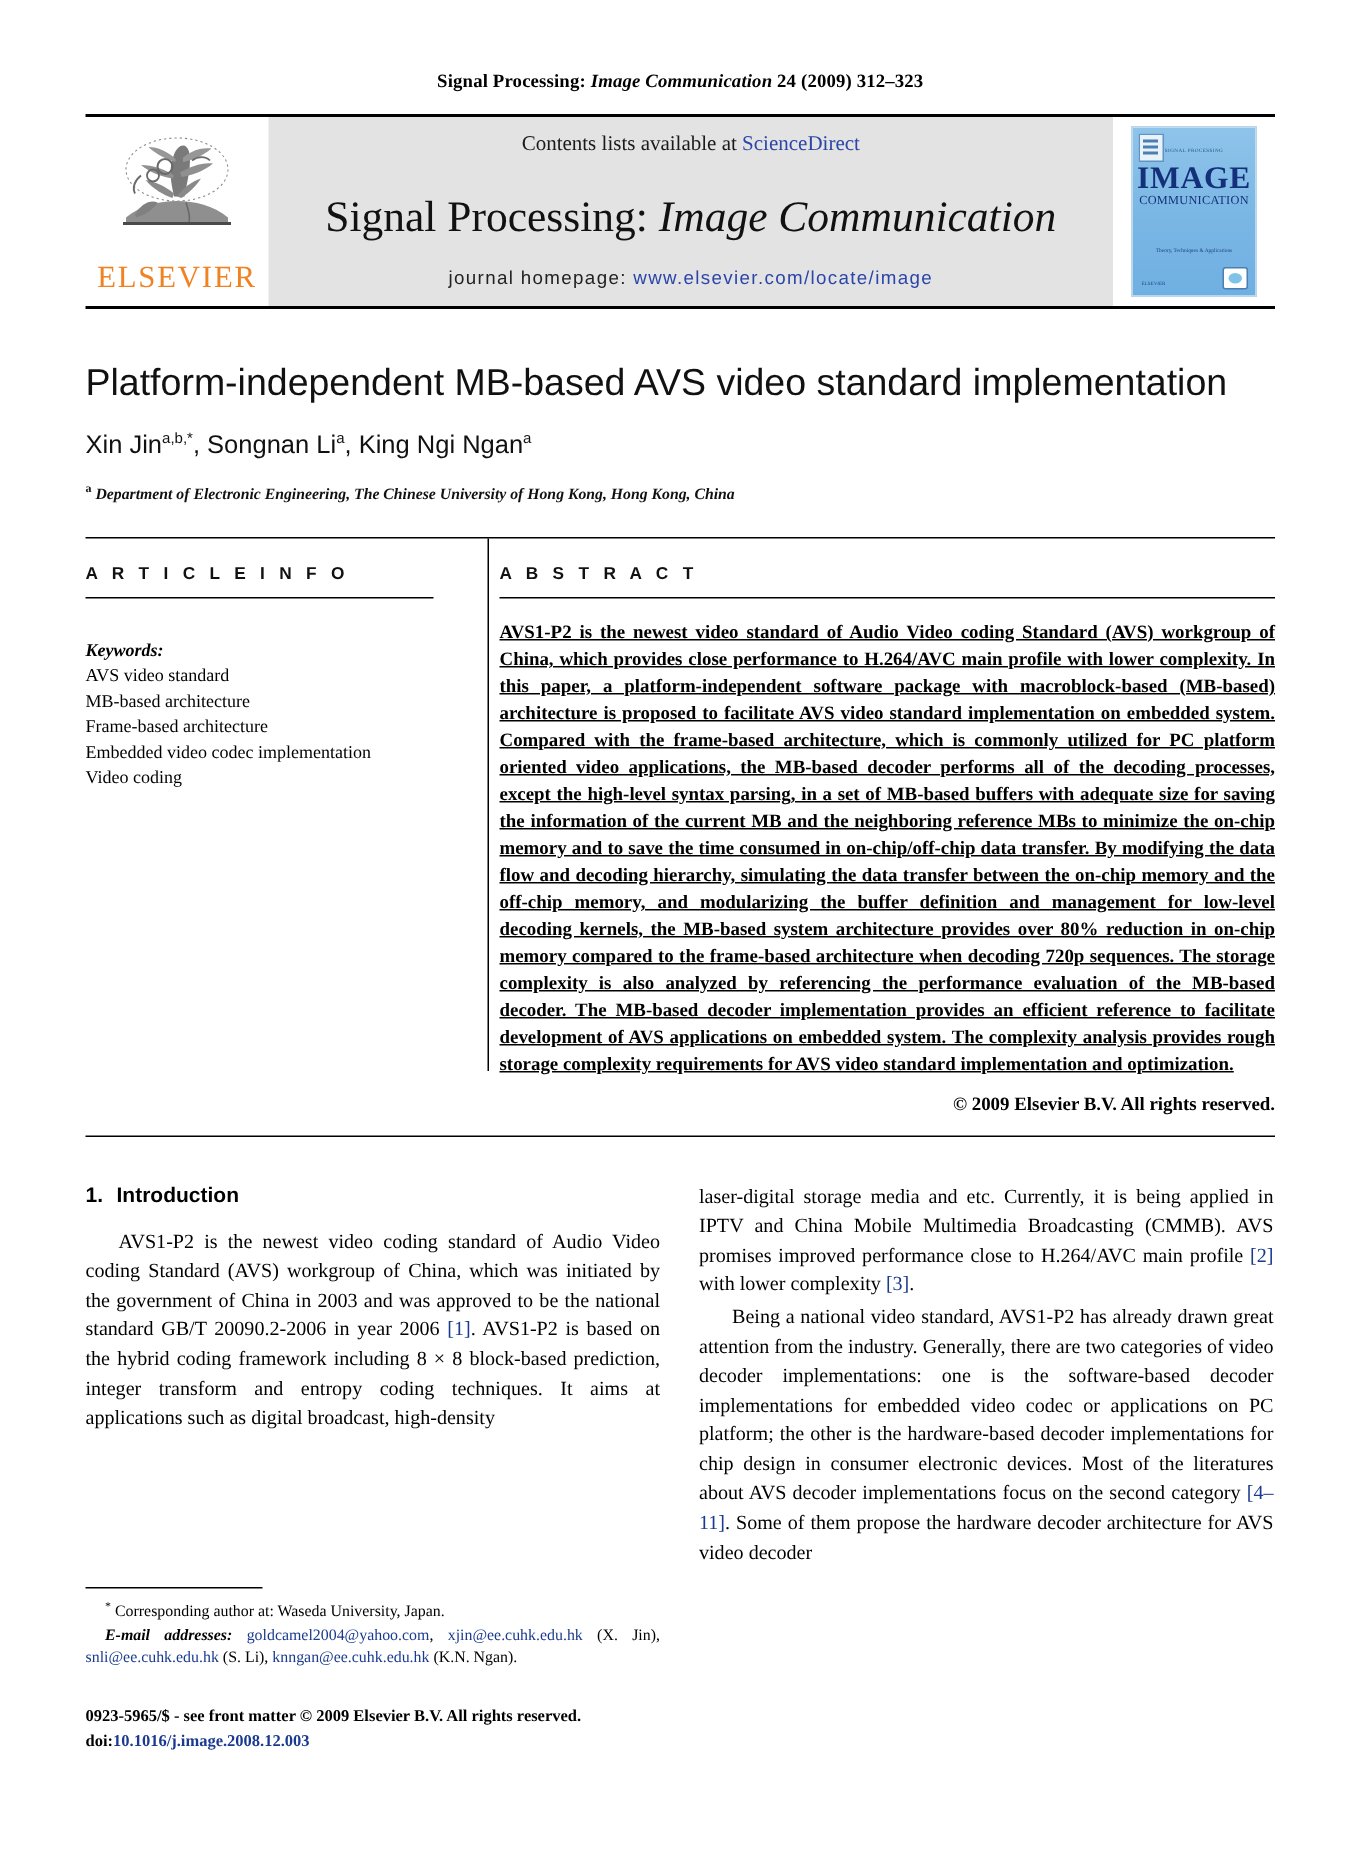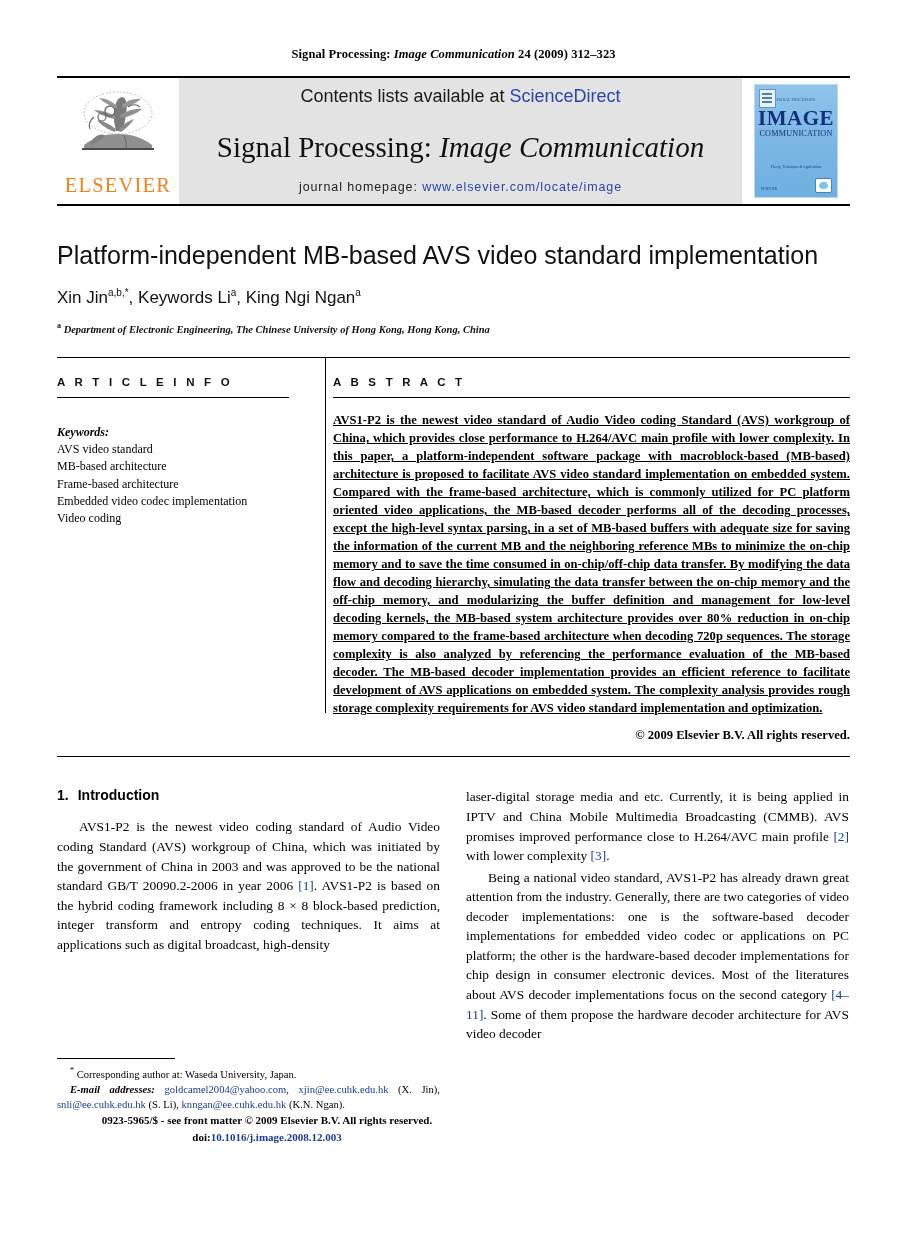--- a/index.html
+++ b/index.html
@@ -64,22 +64,22 @@
   .banner-center {
     flex: 1 1 auto;
     background: #e3e3e3;
     display: flex;
     flex-direction: column;
     align-items: center;
     justify-content: center;
     padding: 6px 0 8px 0;
   }
   .contents-line {
-    font-family: Liberation Sans, sans-serif;
-    font-size: 18px;
+    font-family: Liberation Serif, serif;
+    font-size: 14px;
     color: #1a1a1a;
     margin-bottom: 24px;
   }
   .contents-line a {
     color: #2b45a8;
     text-decoration: none;
   }
   .journal-title {
     font-family: "Liberation Serif", serif;
     font-size: 29px;
@@ -285,26 +285,25 @@
     text-align: justify;
   }
   .fn .star { vertical-align: super; font-size: 8px; }
   .fn-indent { text-indent: 13px; }
   .fn .em-lbl { font-style: italic; font-weight: bold; }
   .mail { color: #1a3a8f; }
 
   .issn-block {
     position: absolute;
     left: 57px;
-    top: 1112px;
+    top: 1136px;
     width: 420px;
     font-size: 11px;
     line-height: 1.5;
     font-weight: bold;
-    text-align: center;
   }
   .doi-link { color: #1a3a8f; font-weight: bold; }
 </style>
 </head>
 <body>
 
 <div class="page">
 
   <div class="running-head">
     <span>Signal Processing:</span>
@@ -363,21 +362,21 @@
         <div class="cover-logo-left">ELSEVIER</div>
         <div class="cover-badge"></div>
       </div>
     </div>
   </div>
 
   <div class="title-block">
     <h1 class="art-title">Platform-independent MB-based AVS video standard implementation</h1>
     <div class="authors">
       <span>Xin Jin</span><sup>a,b,*</sup>,
-      <span>Keywords Li</span><sup>a</sup>,
+      <span>Songnan Li</span><sup>a</sup>,
       <span>King Ngi Ngan</span><sup>a</sup>
     </div>
     <div class="affil">
       <div><sup>a</sup> <span>Department of Electronic Engineering, The Chinese University of Hong Kong, Hong Kong, China</span></div>
     </div>
   </div>
 
   <div class="info-rule"></div>
 
   <div class="info-area">

